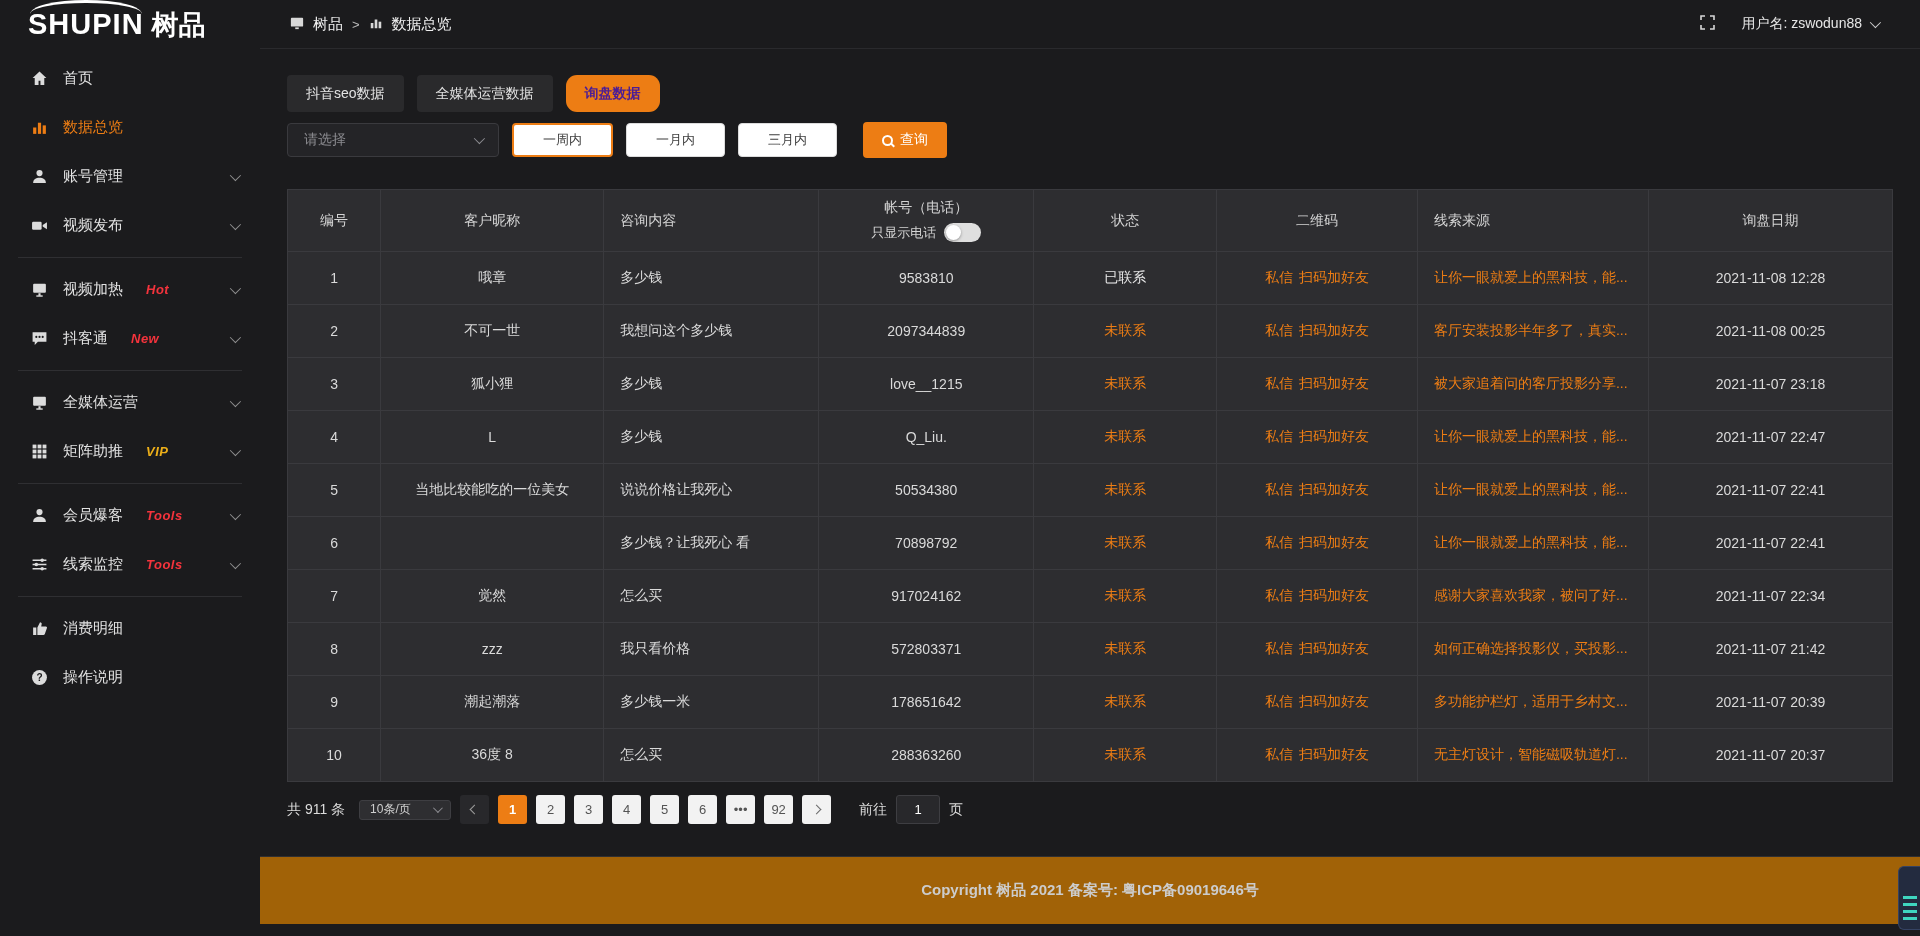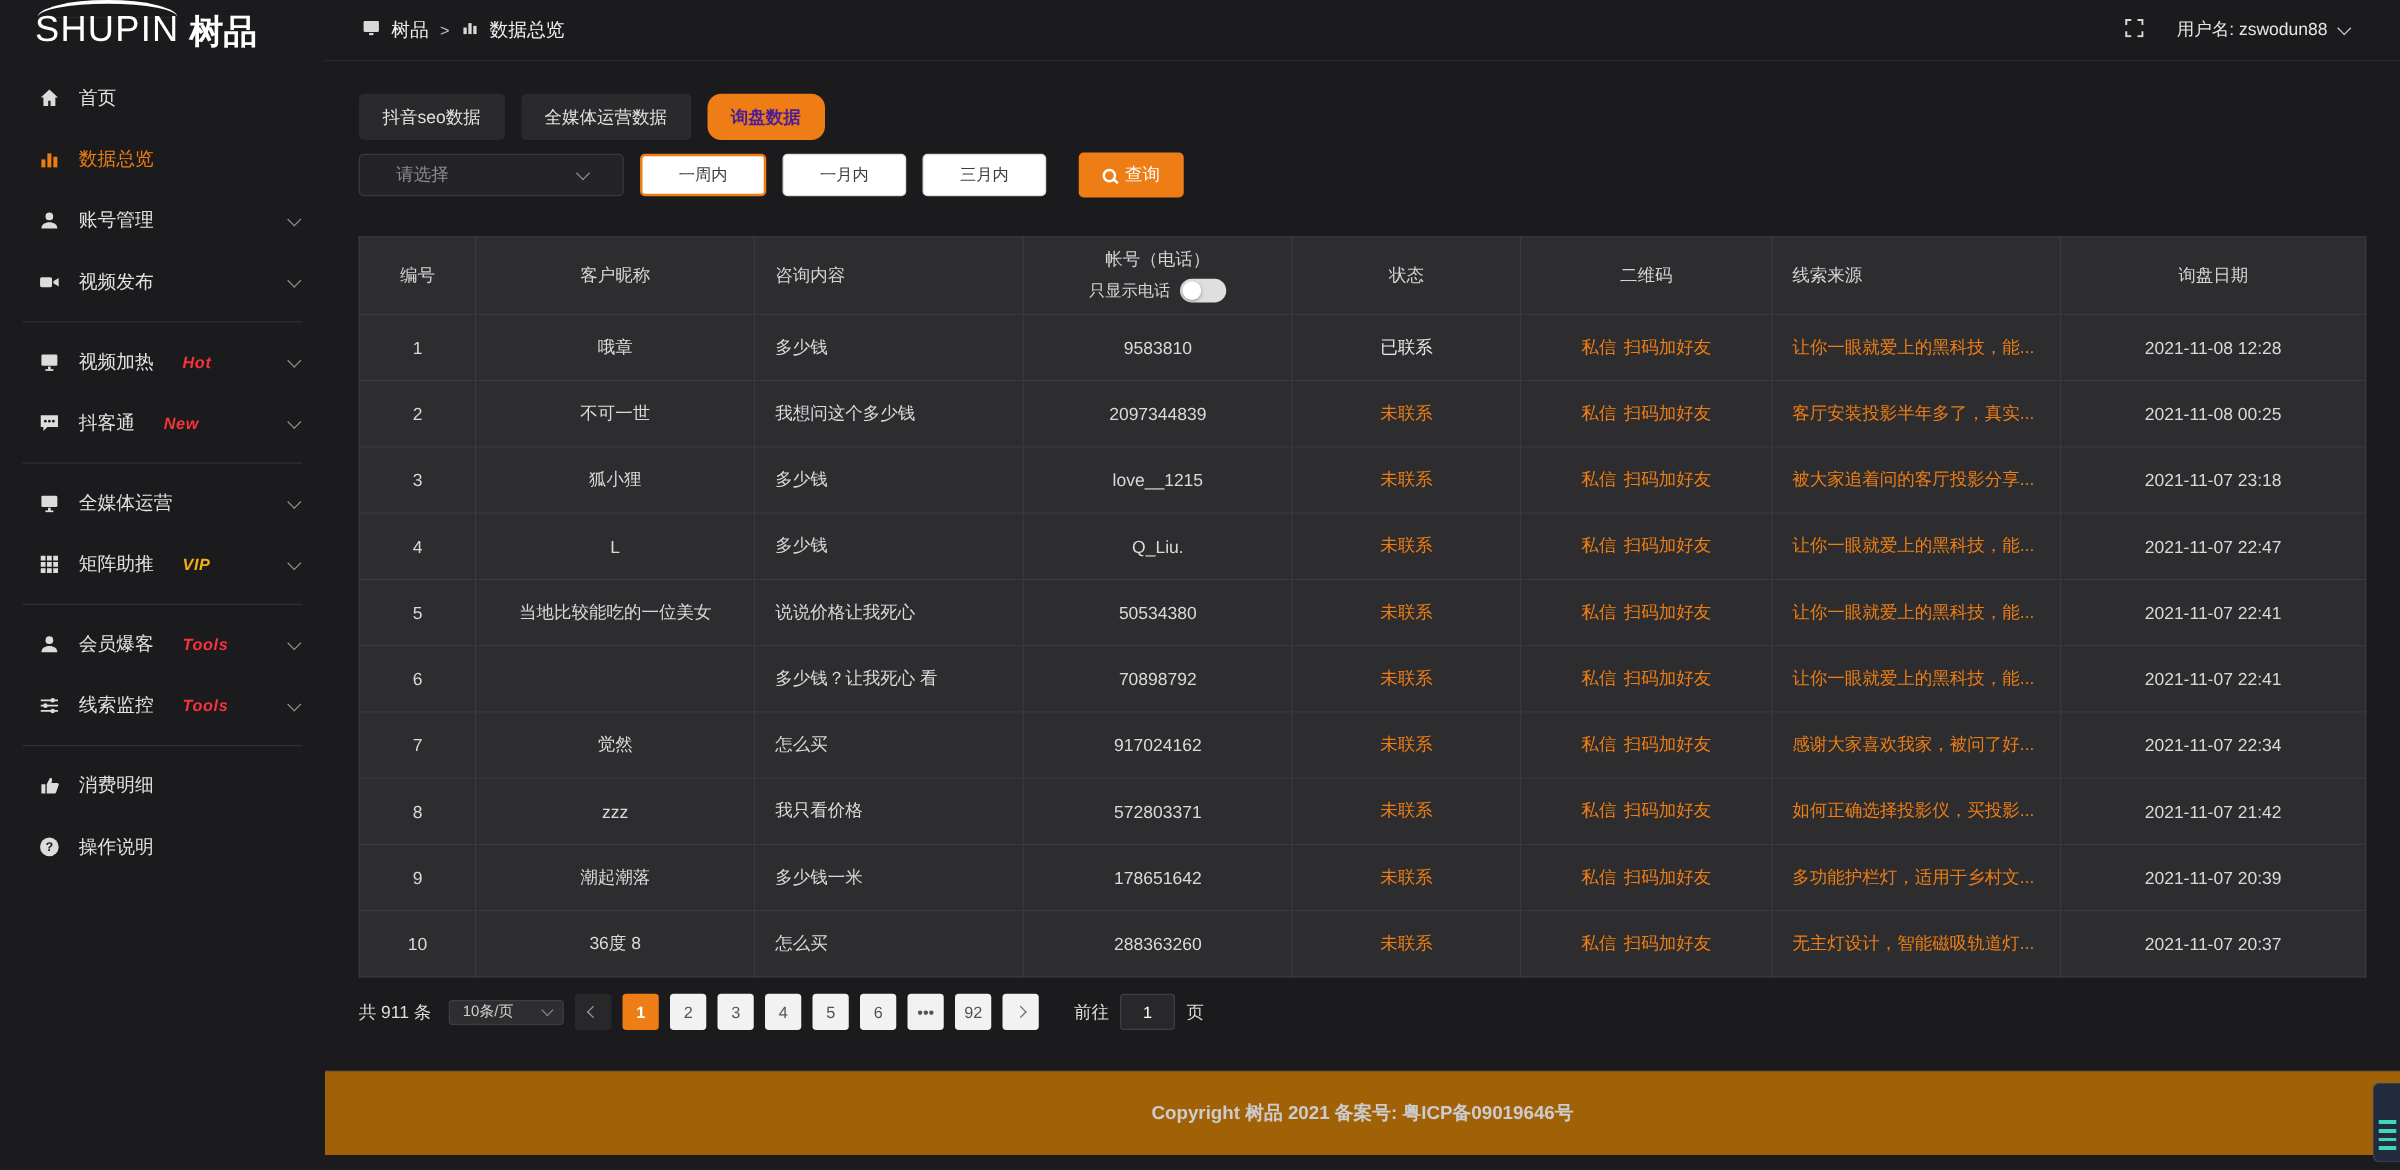--- a/index.html
+++ b/index.html
@@ -5,21 +5,21 @@
   * { box-sizing: border-box; }
   html,body { margin:0; padding:0; }
   body {
     width:1920px; height:936px; overflow:hidden; position:relative;
     background:#1b1b1d; color:#e8e8e8;
     font-family:"Liberation Sans","DejaVu Sans",sans-serif;
   }
   
   .topbar { height:48px; display:flex; align-items:center; position:relative; z-index:3; }
   .logo-area { width:260px; flex:0 0 260px; display:flex; align-items:flex-end; gap:8px; padding-left:28px; }
-  .logo-en { font-size:29px; font-weight:400; letter-spacing:1px; color:#fff; position:relative; line-height:1; }
+  .logo-en { font-size:29px; font-weight:700; letter-spacing:1px; color:#fff; position:relative; line-height:1; }
   .logo-arc { position:absolute; top:-10px; left:2px; right:2px; height:14px;
               border-top:3px solid #fff; border-radius:50% 50% 0 0 / 100% 100% 0 0; }
   .logo-cn { font-size:27px; font-weight:800; color:#fff; line-height:1; }
   .breadcrumb { display:flex; align-items:center; gap:9px; margin-left:30px; font-size:15px; color:#f0f0f0; }
   .bc-sep { color:#bbb; font-size:13px; }
   .topbar-right { margin-left:auto; display:flex; align-items:center; gap:26px; padding-right:42px; font-size:14px; color:#e6e6e6; }
   .user-wrap { display:flex; align-items:center; gap:8px; cursor:pointer; }
   .chev-down { width:8px; height:8px; border-right:1.5px solid #cfcfcf; border-bottom:1.5px solid #cfcfcf;
                transform:rotate(45deg) translateY(-2px); display:inline-block; }
   
@@ -37,21 +37,21 @@
   .side-divider { height:1px; background:#2f2f32; margin:7px 18px; }
   
   .main { position:absolute; left:260px; top:48px; right:0; bottom:0; padding:0 27px; border-top:1px solid #2a2a2d; }
   .tabs { margin-top:26px; display:flex; gap:13px; }
   .tab { background:#2a2a2c; color:#e3e3e3; font-size:14px; height:37px; display:flex; align-items:center;
          padding:0 19px; border-radius:4px; cursor:pointer; }
   .tab.active { background:#ED7D14; color:#4c1d95; font-weight:bold;border-radius:11px; }
   .filters { margin-top:10px; display:flex; align-items:center; }
   .select { width:212px; height:34px; background:#242427; border:1px solid #3a3a3e; border-radius:4px;
             color:#8b8b90; font-size:14px; display:flex; align-items:center; justify-content:space-between;
-            padding:0 29px; cursor:pointer; }
+            padding:0 16px; cursor:pointer; }
   .select .chev-down { border-color:#8b8b90; }
   .period { height:34px; min-width:64px; background:#fff; border:1px solid #dcdcdc; color:#3c3c3c;
             padding:0 29px; border-radius:4px; font-size:13px; display:flex; align-items:center; justify-content:center;
             margin-left:13px; cursor:pointer; }
   .period.selected { border:2px solid #ED7D14; }
   .search-btn { margin-left:26px; height:36px; background:#ED7D14; color:#fff; border:none; border-radius:4px;
                 padding:0 19px; display:flex; align-items:center; gap:7px; font-size:14px; cursor:pointer; }
   .mag { width:11px; height:11px; border:2px solid #fff; border-radius:50%; position:relative; display:inline-block; }
   .mag::after { content:""; position:absolute; width:5px; height:2px; background:#fff;
                 transform:rotate(45deg); right:-4px; bottom:-2px; }

